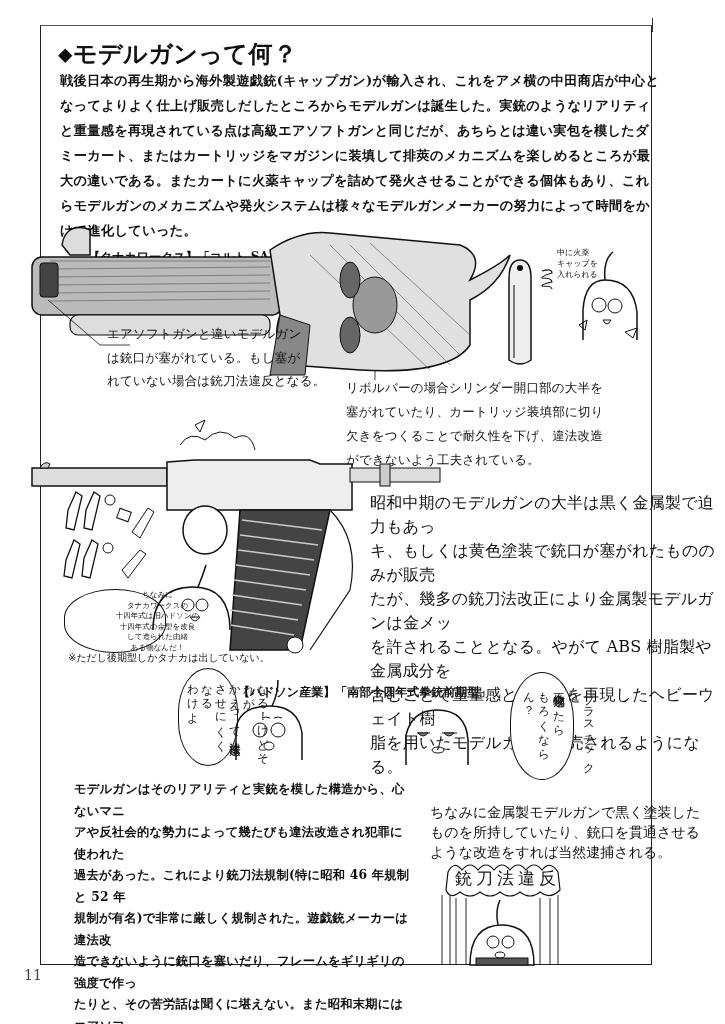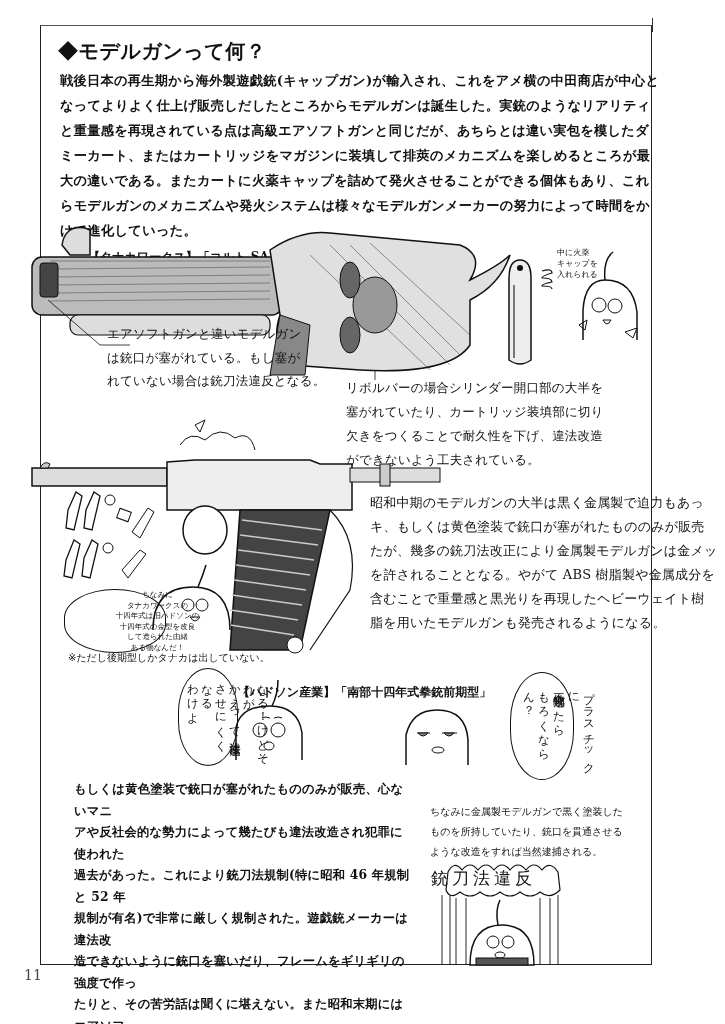--- a/index.html
+++ b/index.html
@@ -1,27 +1,27 @@
 <!DOCTYPE html>
 <html><head>
 <meta charset="utf-8">
 <style>
   html, body { margin:0; padding:0; background:#ffffff; }
   body { width:725px; height:1024px; position:relative; overflow:hidden;
          font-family:"DejaVu Serif", serif; color:#111; }
   .frame { position:absolute; left:40px; top:25px; width:612px; height:940px;
            border:1.5px solid #222; border-top:1px solid #555; box-sizing:border-box; }
   .crop-mark { position:absolute; left:652px; top:18px; width:1px; height:14px; background:#333; }
-  .title { position:absolute; left:58px; top:38px; font-family:Liberation Sans, sans-serif;
-           font-weight:bold; font-size:20px; letter-spacing:0.5px; }
+  .title { position:absolute; left:58px; top:38px; font-family:Liberation Mono, monospace;
+           font-weight:bold; font-size:24px; letter-spacing:0.5px; }
   .intro { position:absolute; left:60px; top:68px; width:600px; font-size:13.2px;
            line-height:25px; font-weight:bold; letter-spacing:0.3px; }
   .caption { position:absolute; font-size:12.5px; font-weight:normal; line-height:23.5px; letter-spacing:0.2px; }
   .label { position:absolute; font-size:12px; font-weight:bold;margin-top:30px; }
-  .note-sans { position:absolute; font-family:"DejaVu Sans", sans-serif; font-size:10px; line-height:20px; }
+  .note-sans { position:absolute; font-family:"DejaVu Sans", sans-serif; font-size:14px; line-height:20px; }
   .hand { position:absolute; font-family:"DejaVu Sans", sans-serif; font-size:8px; line-height:11px; }
   .bubble { position:absolute; border:1.6px solid #111; border-radius:50% / 45%; background:#fff; }
   .vtext { position:absolute; writing-mode:vertical-rl; font-family:"DejaVu Sans", sans-serif;
            font-size:12.5px; line-height:17px; letter-spacing:1px; }
   .page-num { position:absolute; left:24px; top:967px; font-size:14px; color:#444; }
   svg { position:absolute; overflow:visible; }
   .bottom-text { position:absolute; left:74px; top:778px; width:340px; font-size:12.3px;
                  line-height:21.5px; font-weight:bold; letter-spacing:0.2px; }
 </style>
 </head>
@@ -130,21 +130,21 @@
   <path d="M26,20 L34,2 L40,6 L32,40 L24,38 Z" fill="none" stroke="#111" stroke-width="1.3"></path>
   <circle cx="50" cy="10" r="5" fill="none" stroke="#111"></circle>
   <rect x="58" y="20" width="12" height="10" fill="none" stroke="#111" transform="rotate(20 64 25)"></rect>
   <path d="M72,42 L88,18 L94,22 L80,48 Z" fill="none" stroke="#111"></path>
   <path d="M6,70 L14,50 L20,54 L12,88 L4,86 Z" fill="none" stroke="#111" stroke-width="1.3"></path>
   <path d="M24,68 L32,50 L38,54 L30,88 L22,86 Z" fill="none" stroke="#111" stroke-width="1.3"></path>
   <circle cx="48" cy="58" r="5" fill="none" stroke="#111"></circle>
   <path d="M62,80 L80,60 L86,64 L68,88 Z" fill="none" stroke="#111"></path>
 </svg>
 
-<div class="caption" style="left:370px;top:491px;line-height:24px;font-size:13px;">
+<div class="caption" style="left:370px;top:491px;line-height:24px;font-size:16px;">
   <div>昭和中期のモデルガンの大半は黒く金属製で迫力もあっ</div>
   <div>キ、もしくは黄色塗装で銃口が塞がれたもののみが販売</div>
   <div>たが、幾多の銃刀法改正により金属製モデルガンは金メッ</div>
   <div>を許されることとなる。やがて ABS 樹脂製や金属成分を</div>
   <div>含むことで重量感と黒光りを再現したヘビーウェイト樹</div>
   <div>脂を用いたモデルガンも発売されるようになる。</div>
 </div>
 
 <div class="bubble" style="left:64px;top:589px;width:100px;height:62px;"></div>
 <div class="hand" style="left:70px;top:590px;width:95px;font-size:7.5px;line-height:10.5px;text-align:center;margin-left:40px;">
@@ -192,21 +192,21 @@
 </svg>
 
 <div class="bubble" style="left:510px;top:672px;width:62px;height:106px;"></div>
 <div class="vtext" style="left:521px;top:684px;height:90px;font-size:11.5px;line-height:15px;">
   <span>プラスチックに</span><br>
   <span>不純物混ぜたら</span><br>
   <span>もろくならん？</span>
 </div>
 
 <div class="bottom-text">
-  <div>もしくは黄色塗装で銃口が塞がれたもののみが販売、心ないマニ</div>
+  <div>モデルガンはそのリアリティと実銃を模した構造から、心ないマニ</div>
   <div>アや反社会的な勢力によって幾たびも違法改造され犯罪に使われた</div>
   <div>過去があった。これにより銃刀法規制(特に昭和 46 年規制と 52 年</div>
   <div>規制が有名)で非常に厳しく規制された。遊戯銃メーカーは違法改</div>
   <div>造できないように銃口を塞いだり、フレームをギリギリの強度で作っ</div>
   <div>たりと、その苦労話は聞くに堪えない。また昭和末期にはエアソフ</div>
 
 </div>
 
 <div class="note-sans" style="left:430px;top:802px;">
   <div>ちなみに金属製モデルガンで黒く塗装した</div>
@@ -225,15 +225,15 @@
       <line x1="110" y1="38" x2="110" y2="105"></line>
     <line x1="118" y1="35" x2="118" y2="105"></line>
   </g>
   <path d="M60,40 Q55,50 58,65" fill="none" stroke="#111" stroke-width="1.5"></path>
   <path d="M30,105 Q30,65 62,65 Q94,65 94,105 Z" fill="#fff" stroke="#111" stroke-width="1.5"></path>
   <circle cx="53" cy="82" r="6" fill="none" stroke="#111"></circle>
     <circle cx="68" cy="82" r="6" fill="none" stroke="#111"></circle>
   <ellipse cx="60" cy="95" rx="5" ry="3" fill="none" stroke="#111"></ellipse>
   <rect x="36" y="98" width="52" height="7" fill="#555" stroke="#111"></rect>
 </svg>
-<div style="position:absolute;left:431px;top:867px;font-family:'DejaVu Sans',sans-serif;font-size:17px;letter-spacing:4px;">銃刀法違反</div>
+<div style="position:absolute;left:455px;top:867px;font-family:'DejaVu Sans',sans-serif;font-size:17px;letter-spacing:4px;">銃刀法違反</div>
 
 <div class="page-num">11</div>
 
 </body></html>

